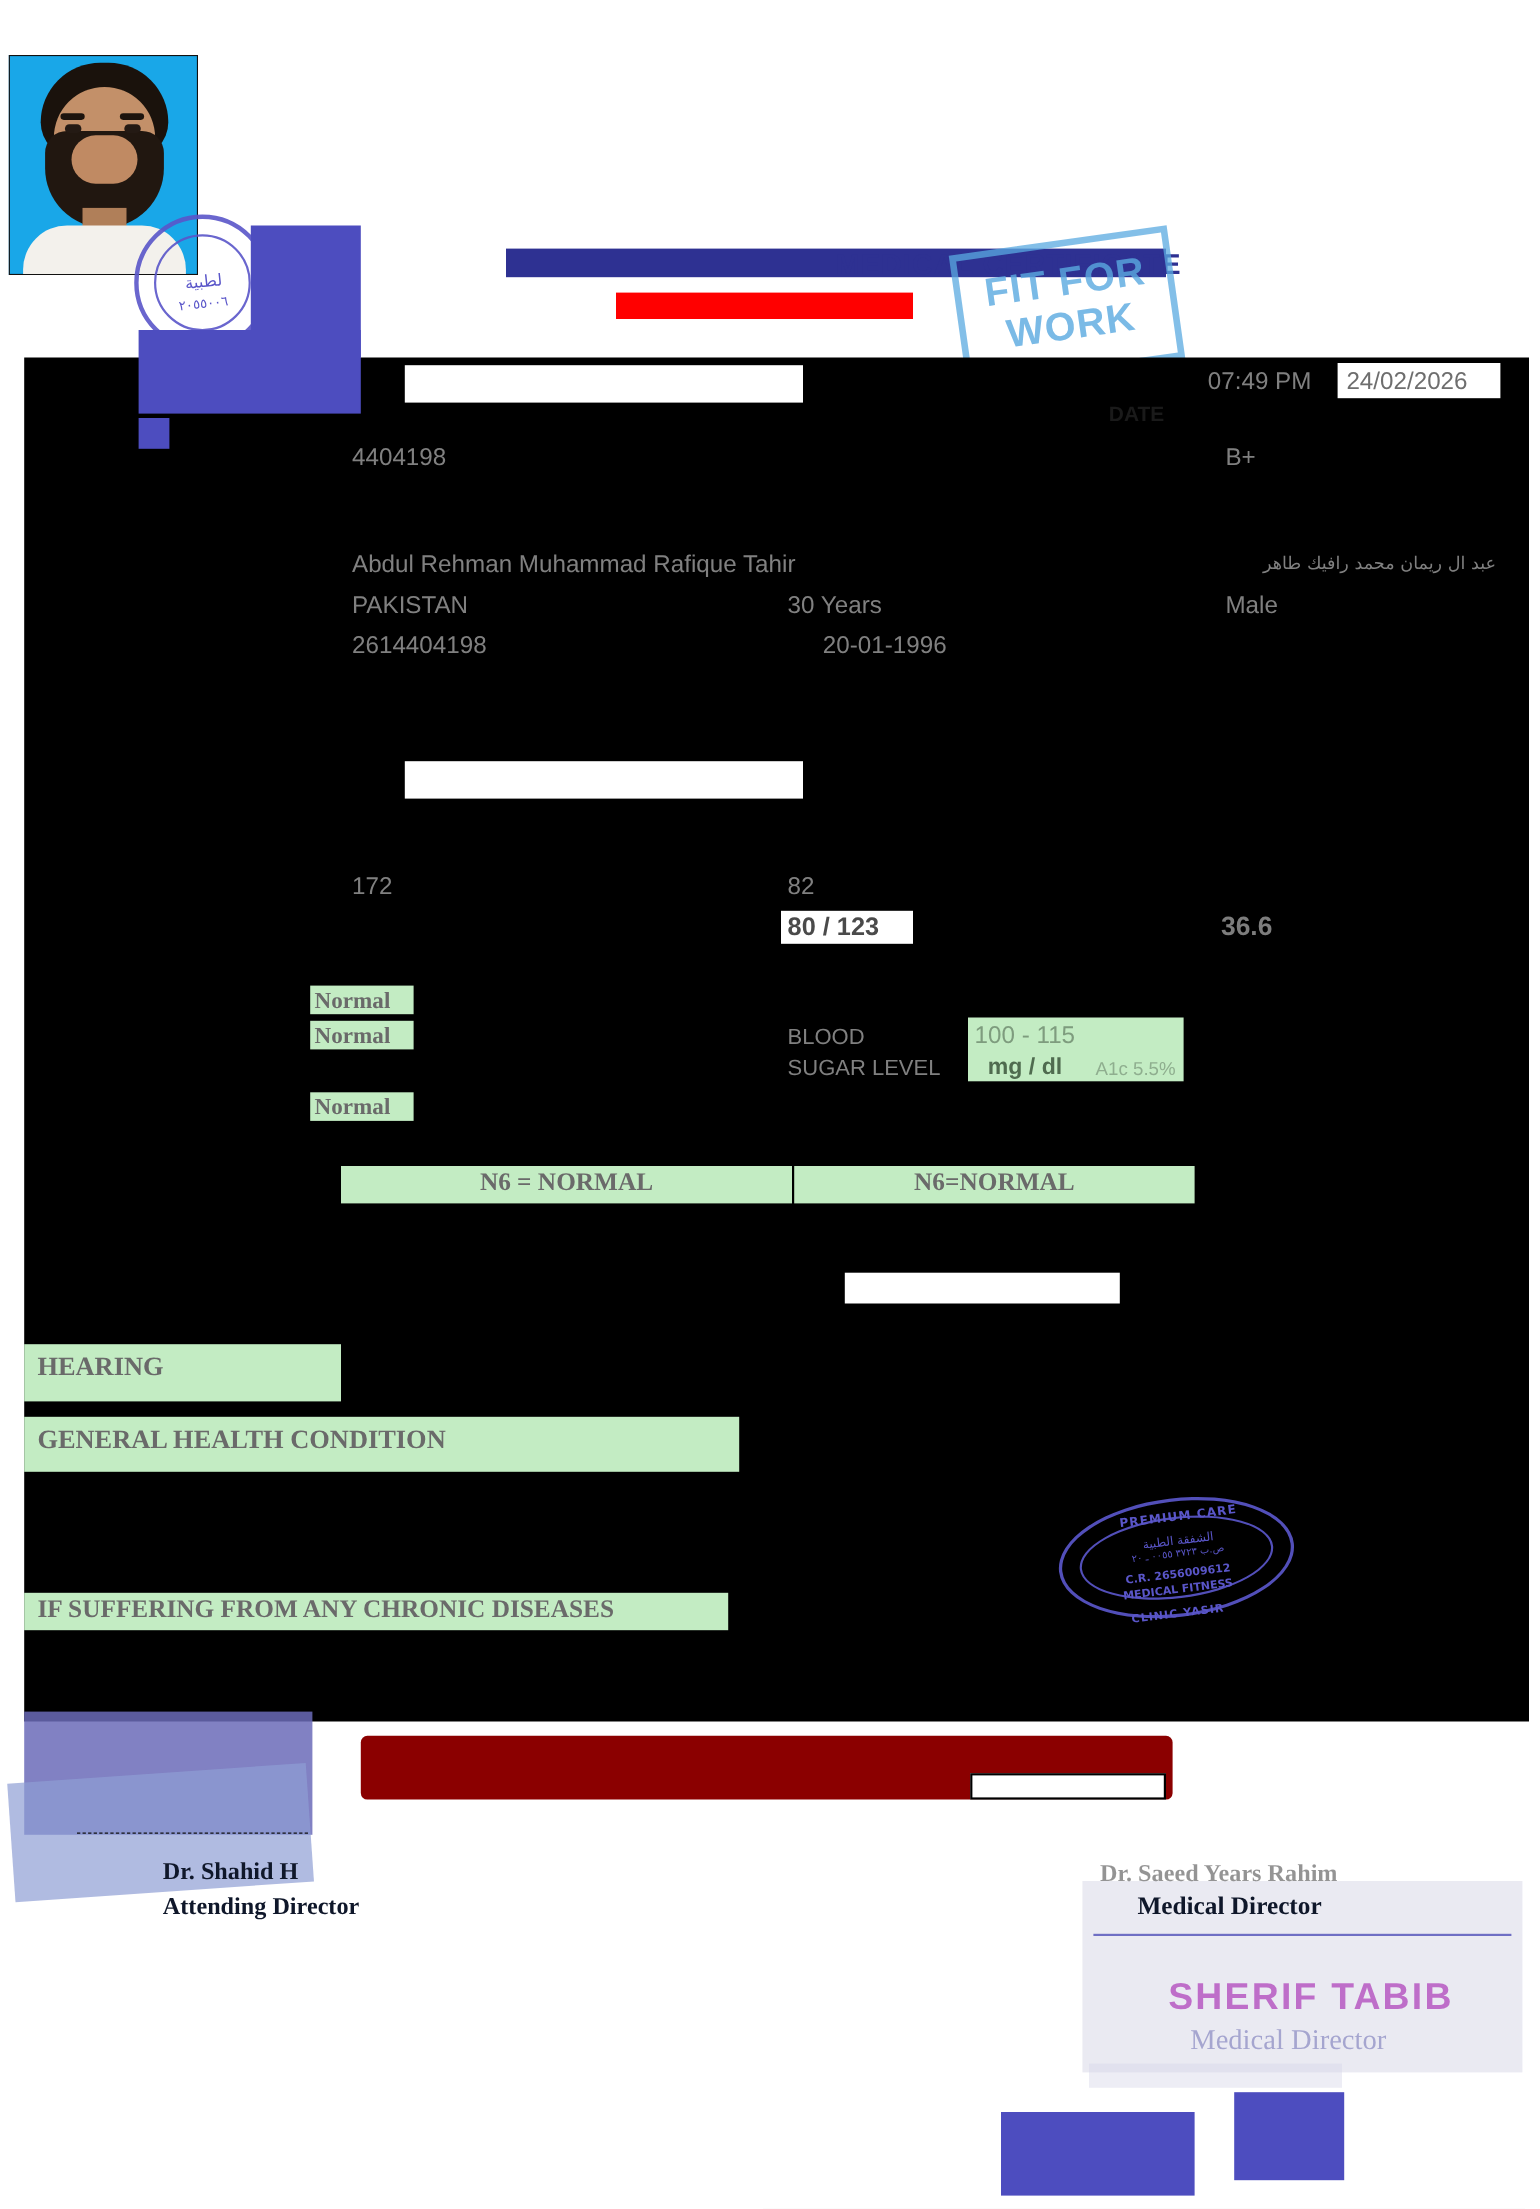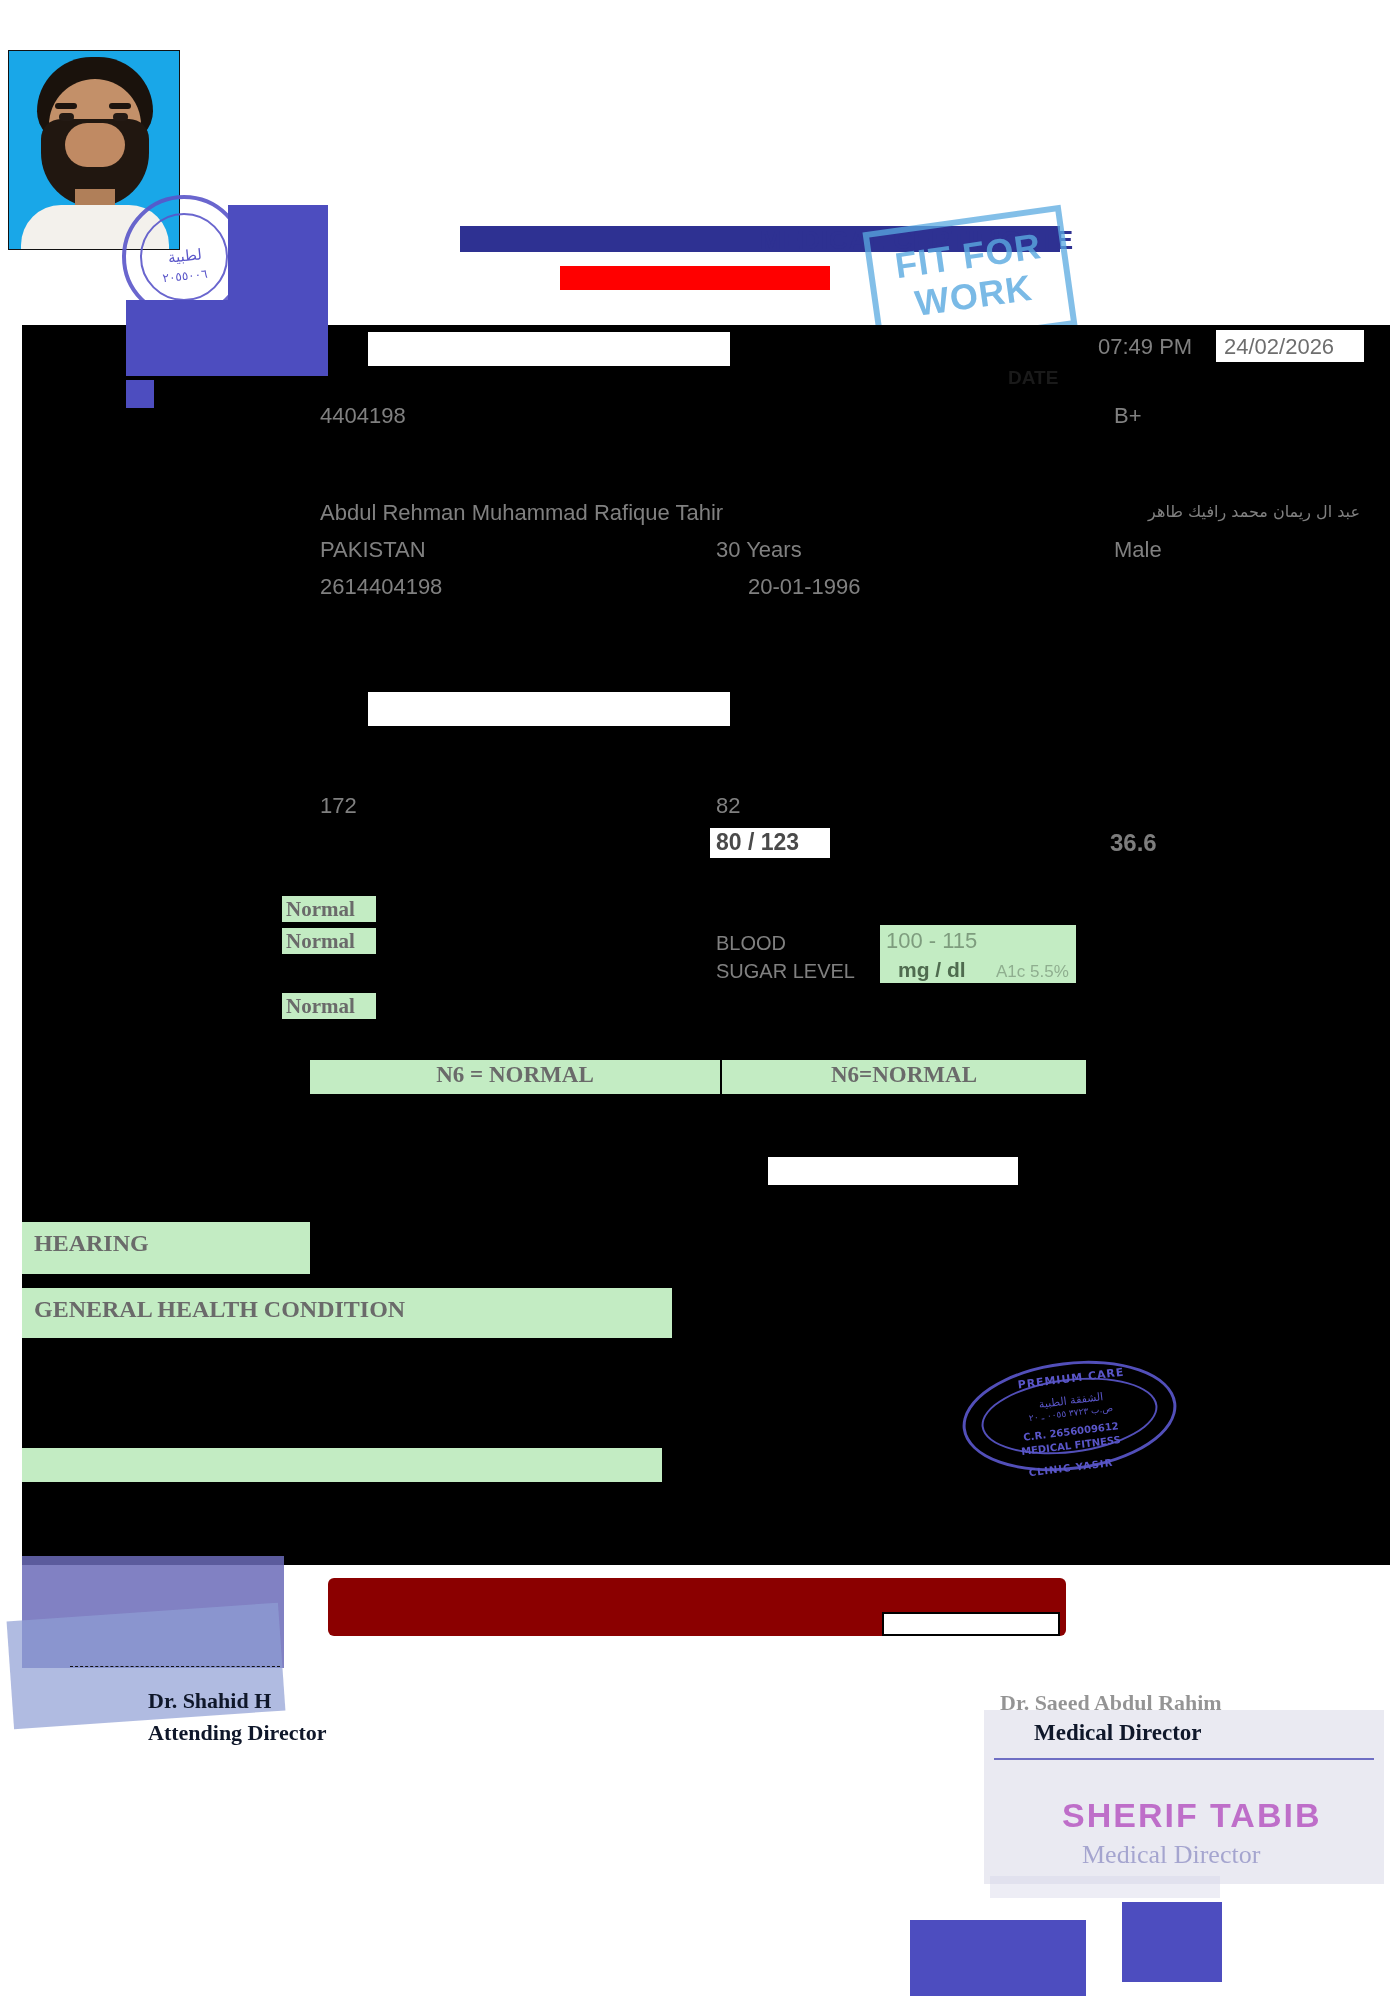--- a/index.html
+++ b/index.html
@@ -323,40 +323,41 @@
   <div class="t serif" style="left:310px; top:1062px; width:410px; text-align:center; font-size:23px;">N6 = NORMAL</div>
   <div class="t serif" style="left:722px; top:1062px; width:364px; text-align:center; font-size:23px;">N6=NORMAL</div>
 
   <div class="hl-box" style="left:22px; top:1222px; width:288px; height:52px;"></div>
   <div class="t serif" style="left:34px; top:1230px; font-size:24px;">HEARING</div>
 
   <div class="hl-box" style="left:22px; top:1288px; width:650px; height:50px;"></div>
   <div class="t serif" style="left:34px; top:1296px; font-size:24px;text-align:right;">GENERAL HEALTH CONDITION</div>
 
   <div class="hl-box" style="left:22px; top:1448px; width:640px; height:34px;"></div>
+  <div class="t serif" style="left:34px; top:1450px; font-size:23px;">IF SUFFERING FROM ANY CHRONIC DISEASES</div>
 
   <div class="stamp-oval"></div>
   <div class="stamp-oval-top">PREMIUM CARE</div>
   <div class="stamp-oval-ar">الشفقة الطبية</div>
   <div class="stamp-oval-tel">ص.ب ٣٧٢٣ ٠٠٥٥ ـ ٢٠</div>
   <div class="stamp-oval-cr">C.R. 2656009612</div>
   <div class="stamp-oval-mf">MEDICAL FITNESS</div>
   <div class="stamp-oval-bot" style="top:1462px;">CLINIC YASIR</div>
 
   <div class="redact-dred" style="left:328px; top:1578px; width:738px; height:58px; border-radius:6px;"></div>
   <div class="whitebox" style="left:882px; top:1612px; width:178px; height:24px; border:2px solid #000;"></div>
 
   <div class="sig-blob" style="left:22px; top:1556px; width:262px; height:112px;"></div>
   <div class="sig-blob2" style="left:10px; top:1612px; width:272px; height:108px;"></div>
   <div class="sig-line" style="left:70px; top:1666px; width:210px;"></div>
   <div class="sig-name" style="left:148px; top:1688px; font-size:22px;">Dr. Shahid H</div>
   <div class="sig-name" style="left:148px; top:1720px; font-size:22px;">Attending Director</div>
 
   <div class="wm-block" style="left:984px; top:1710px; width:400px; height:174px;"></div>
-  <div class="sig-faded" style="left:1000px; top:1690px; font-size:22px; color:#151515; opacity:.45;">Dr. Saeed Abdul Rahim</div>
+  <div class="sig-faded" style="left:1000px; top:1690px; font-size:22px; color:#151515; opacity:.45;">Dr. Saeed Years Rahim</div>
   <div class="sig-name" style="left:1034px; top:1720px; font-size:23px;">Medical Director</div>
   <div class="sig-line" style="left:994px; top:1758px; width:380px; border-top:2px solid #3b3bb0; opacity:.7;"></div>
   <div class="wm-text" style="left:1062px; top:1796px; font-size:34px; letter-spacing:2px;">SHERIF TABIB</div>
   <div class="wm-text2" style="left:1082px; top:1840px; font-size:26px;">Medical Director</div>
 
   <div class="wm-block" style="left:990px; top:1876px; width:230px; height:22px; opacity:.45;"></div>
   <div class="redact-indigo" style="left:910px; top:1920px; width:176px; height:76px;"></div>
   <div class="redact-indigo" style="left:1122px; top:1902px; width:100px; height:80px;"></div>
 
 </div>

